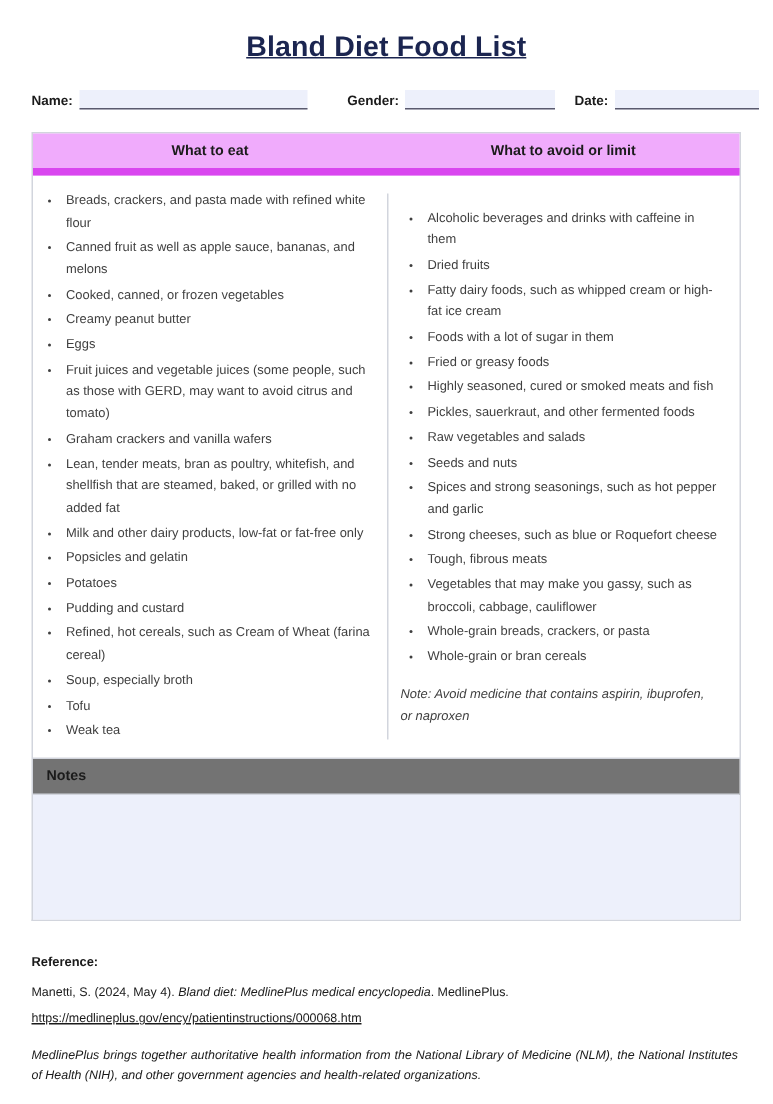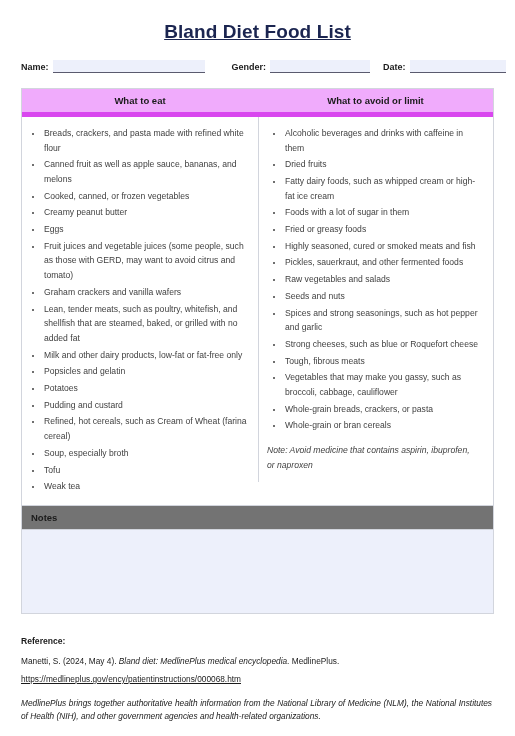--- a/index.html
+++ b/index.html
@@ -93,21 +93,21 @@
     color: #1b1b1b;
     text-align: center;
     padding: 6px 4px 6px 4px;
     box-sizing: border-box;
   }
   .col-left  { width: 236px; }
   .col-right { width: 235px; }
 
   .table-body {
     display: flex;
-    align-items: flex-start;
+    align-items: center;
   }
   .table-body .td {
     box-sizing: border-box;
     padding: 9px 9px 9px 4px;
   }
   .table-body .td.col-right {
     border-left: 1px solid #d2d5dd;
     padding-left: 8px;
   }
 
@@ -220,21 +220,21 @@
     <div class="table-body">
       <div class="td col-left">
         <ul class="food-list" id="eat-list">
             <li>Breads, crackers, and pasta made with refined white flour</li>
             <li>Canned fruit as well as apple sauce, bananas, and melons</li>
             <li>Cooked, canned, or frozen vegetables</li>
             <li>Creamy peanut butter</li>
             <li>Eggs</li>
             <li>Fruit juices and vegetable juices (some people, such as those with GERD, may want to avoid citrus and tomato)</li>
             <li>Graham crackers and vanilla wafers</li>
-            <li>Lean, tender meats, such as poultry, whitefish, and shellfish that are steamed, baked, or grilled with no added fat</li>
+            <li>Lean, tender meats, bran as poultry, whitefish, and shellfish that are steamed, baked, or grilled with no added fat</li>
             <li>Milk and other dairy products, low-fat or fat-free only</li>
             <li>Popsicles and gelatin</li>
             <li>Potatoes</li>
             <li>Pudding and custard</li>
             <li>Refined, hot cereals, such as Cream of Wheat (farina cereal)</li>
             <li>Soup, especially broth</li>
             <li>Tofu</li>
             <li>Weak tea</li>
           </ul>
       </div>

